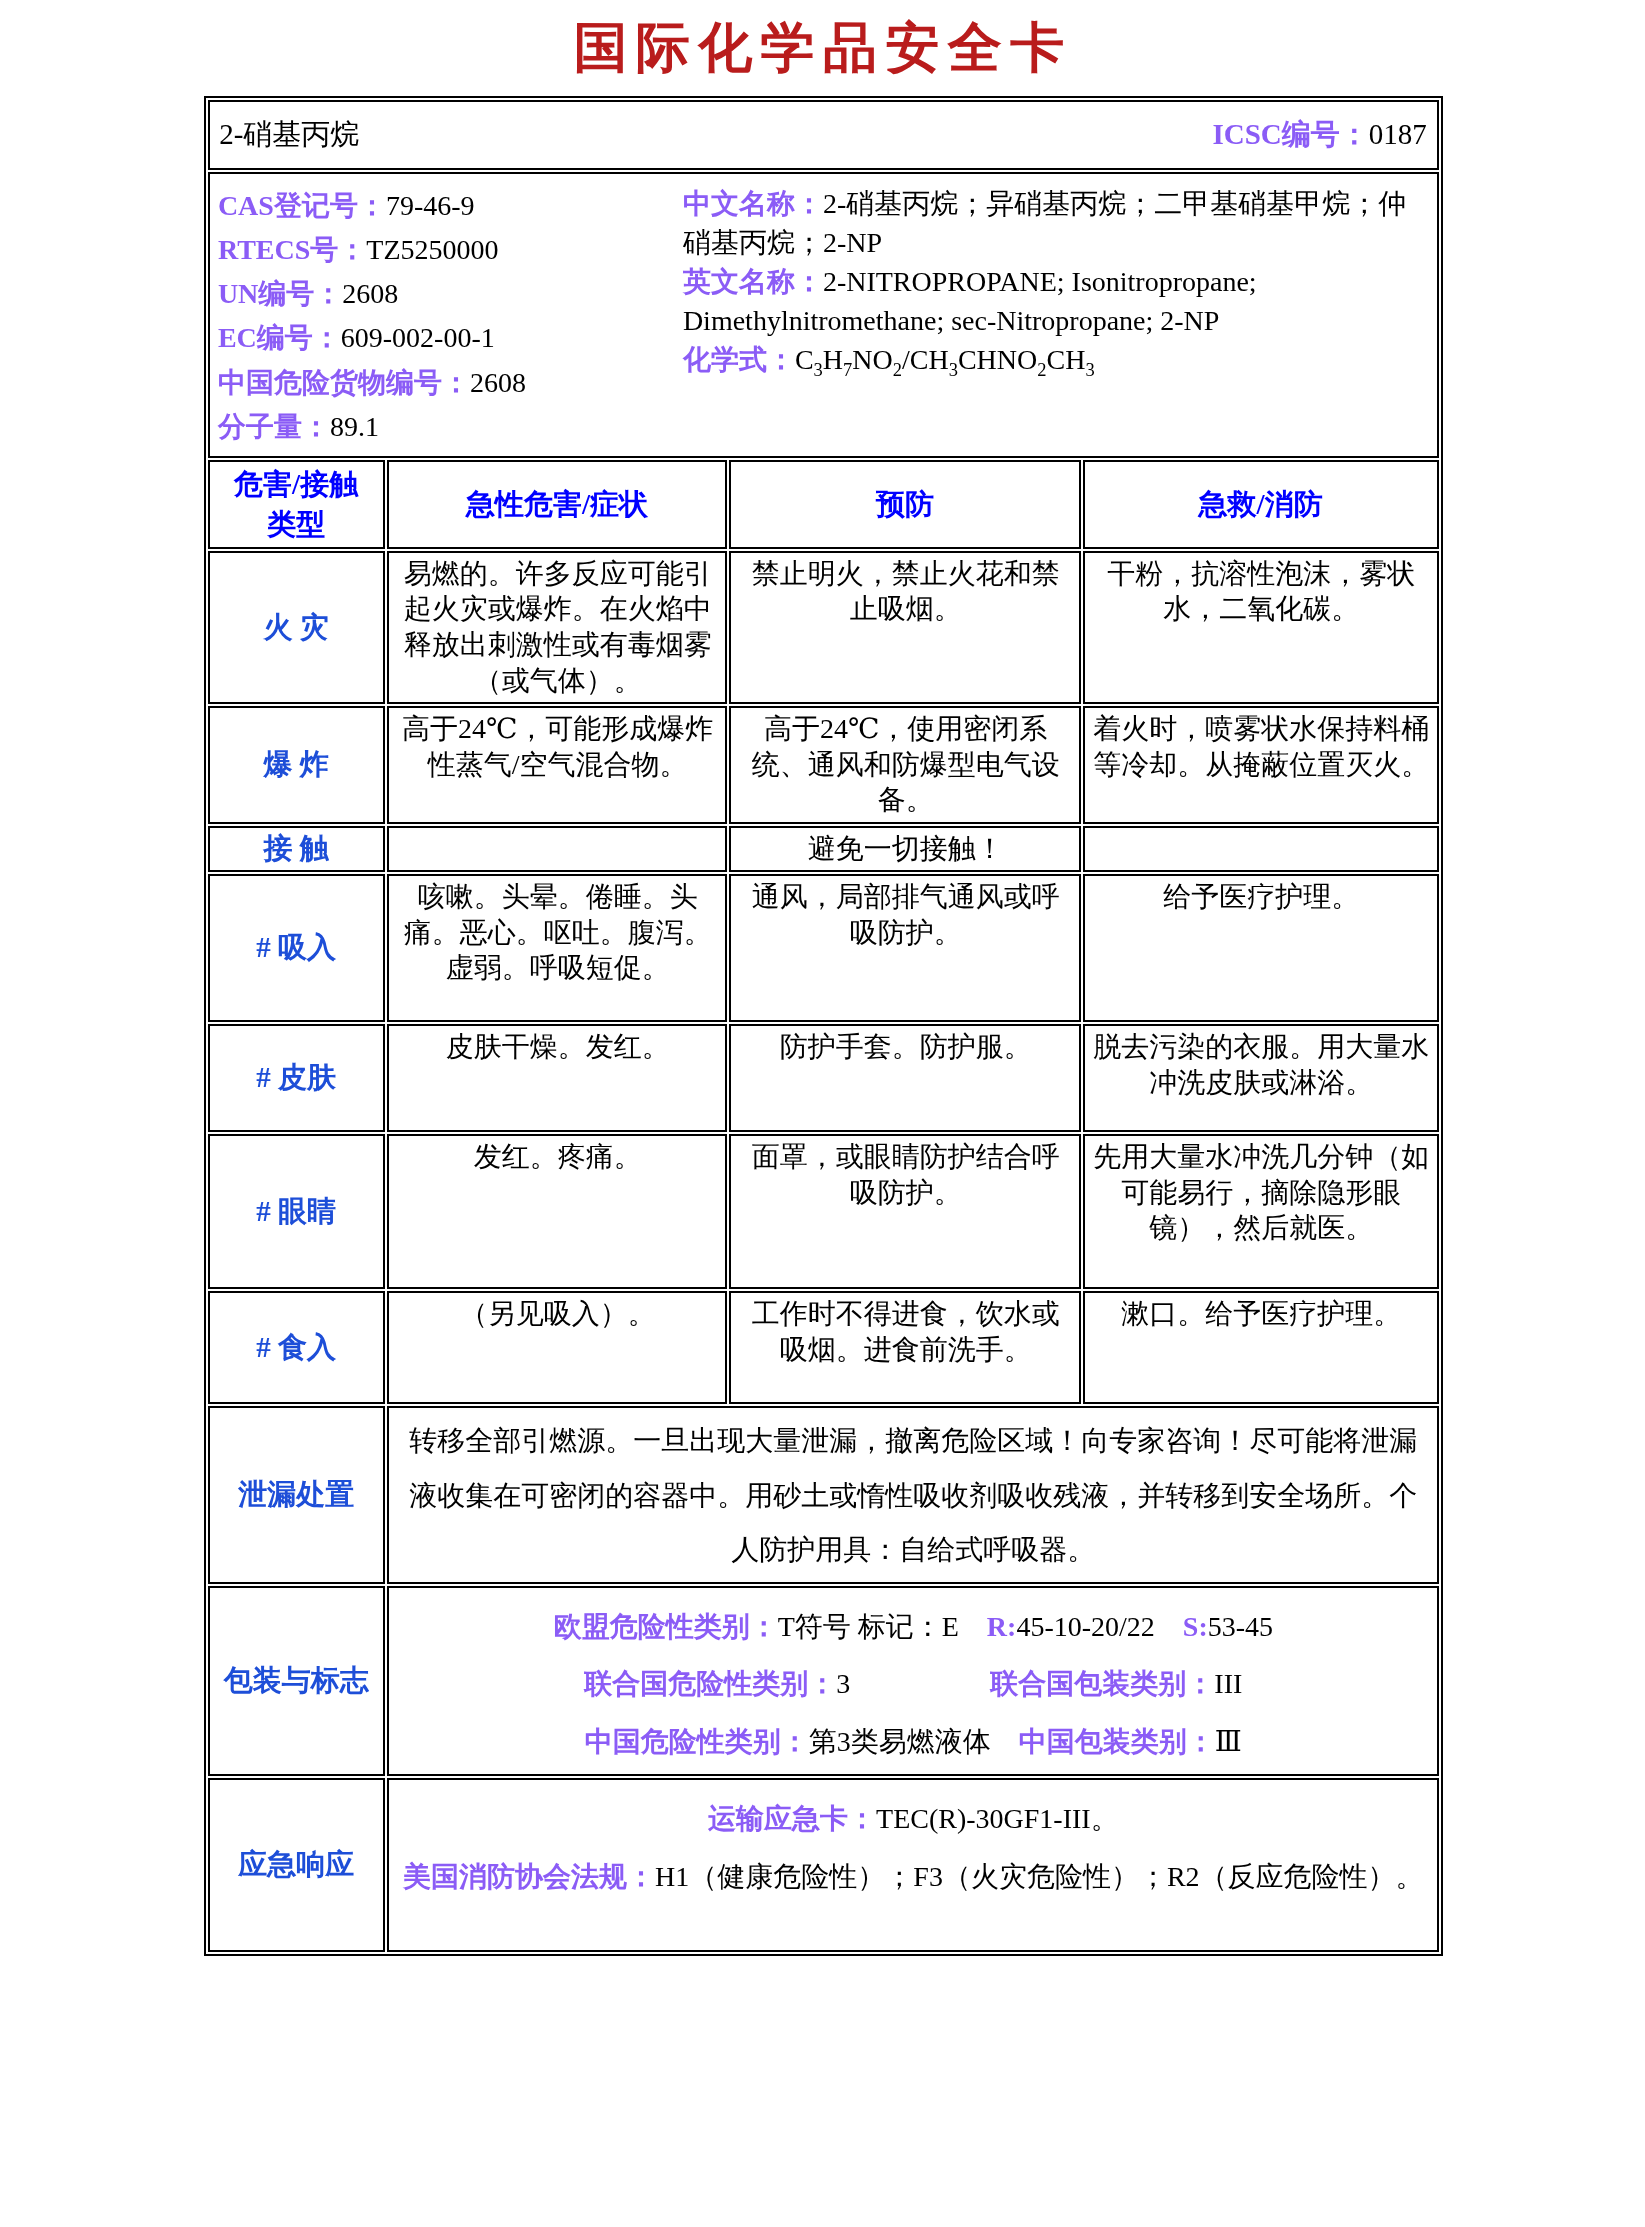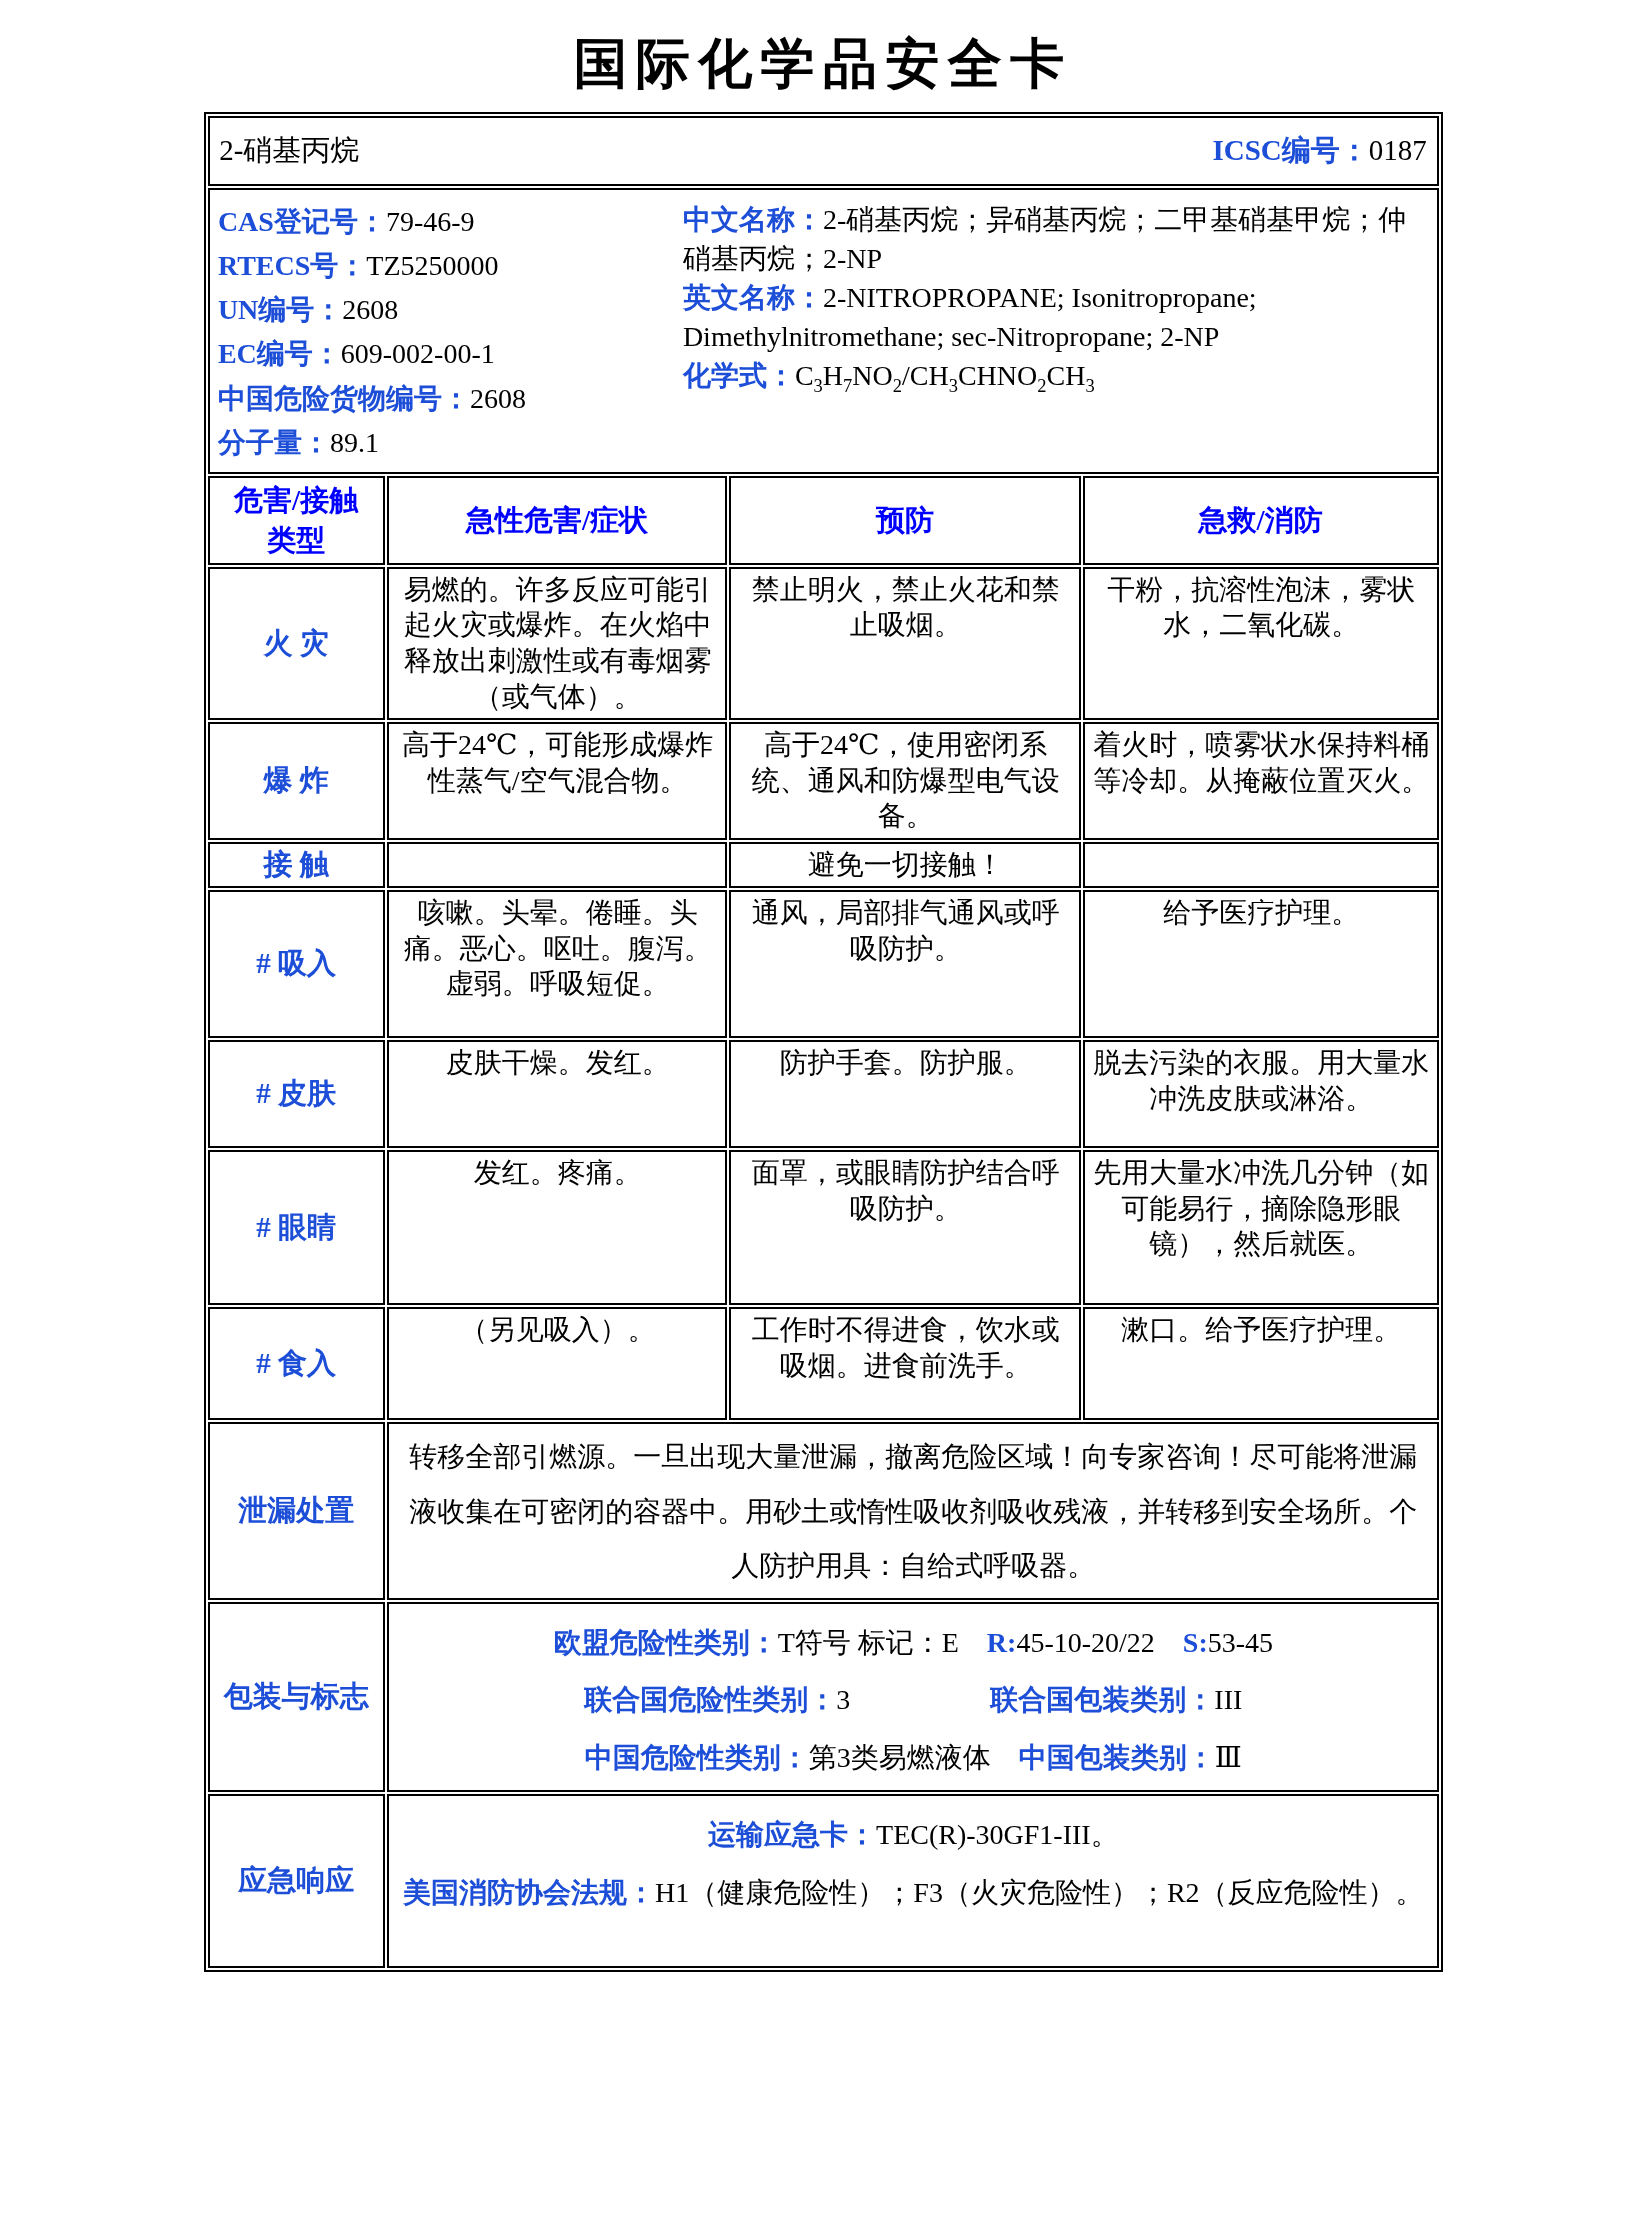--- a/index.html
+++ b/index.html
@@ -5,44 +5,44 @@
   * { box-sizing: border-box; margin: 0; padding: 0; }
   html, body { background: #ffffff; }
   body {
     width: 1646px;
     height: 2227px;
     font-family: "Liberation Serif", "DejaVu Serif", serif;
     color: #000000;
     overflow: hidden;
   }
   .title {
-    margin: 28px auto 11px;
+    margin: 12px auto 11px;
     text-align: center;
     font-size: 54px;
     font-weight: bold;
-    color: #000000;
+    color: #b91c1c;
     letter-spacing: 8.4px;
     font-family: "DejaVu Serif", "Liberation Serif", serif;
   }
   table.card {
     width: 1239px;
     margin: 0 auto;
     border-collapse: separate;
     border-spacing: 2.8px;
     border: 2.8px solid #000;
     table-layout: fixed;
     background: #fff;
   }
   td, th { border: 2.1px solid #000; background: #fff; }
   col.c1 { width: 175px; }
   col.c2 { width: 336px; }
   col.c3 { width: 347px; }
   col.c4 { width: 351px; }
 
-  .blue { color: #1d4ed8; font-weight: bold; }
+  .blue { color: #8b5cf6; font-weight: bold; }
   .plain { color: #000; font-weight: normal; }
 
   
   tr.r-name td { height: 70px; vertical-align: middle; }
   .name-row {
     display: flex; justify-content: space-between; align-items: center;
     font-size: 29px; padding: 0 9.7px;
   }
 
   

